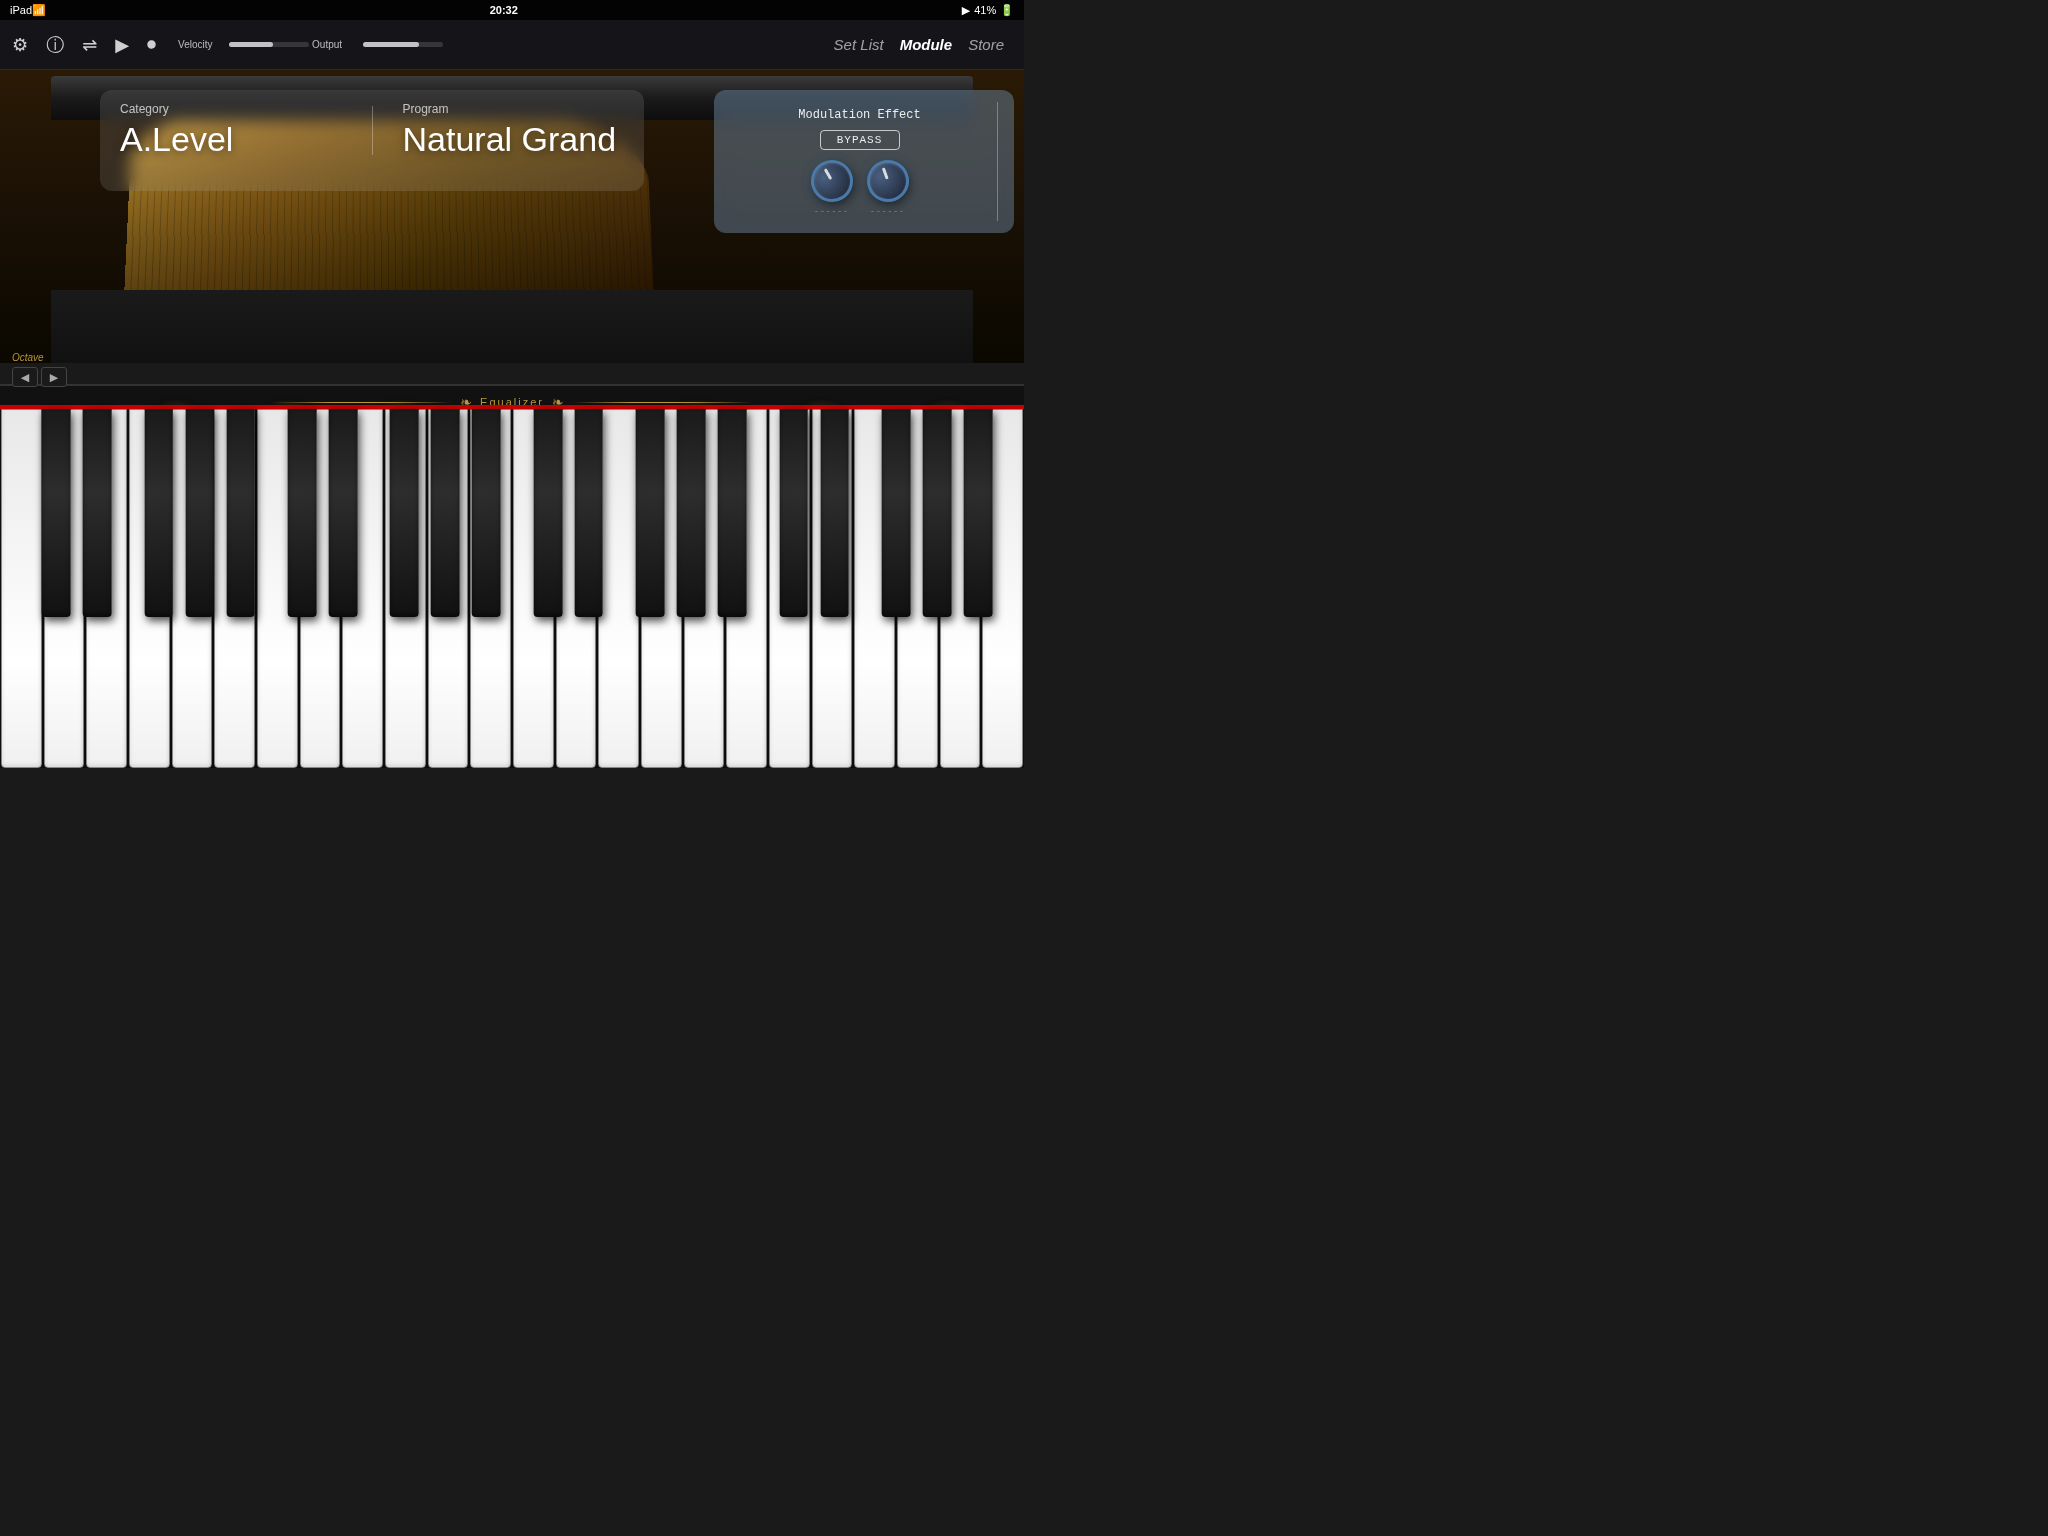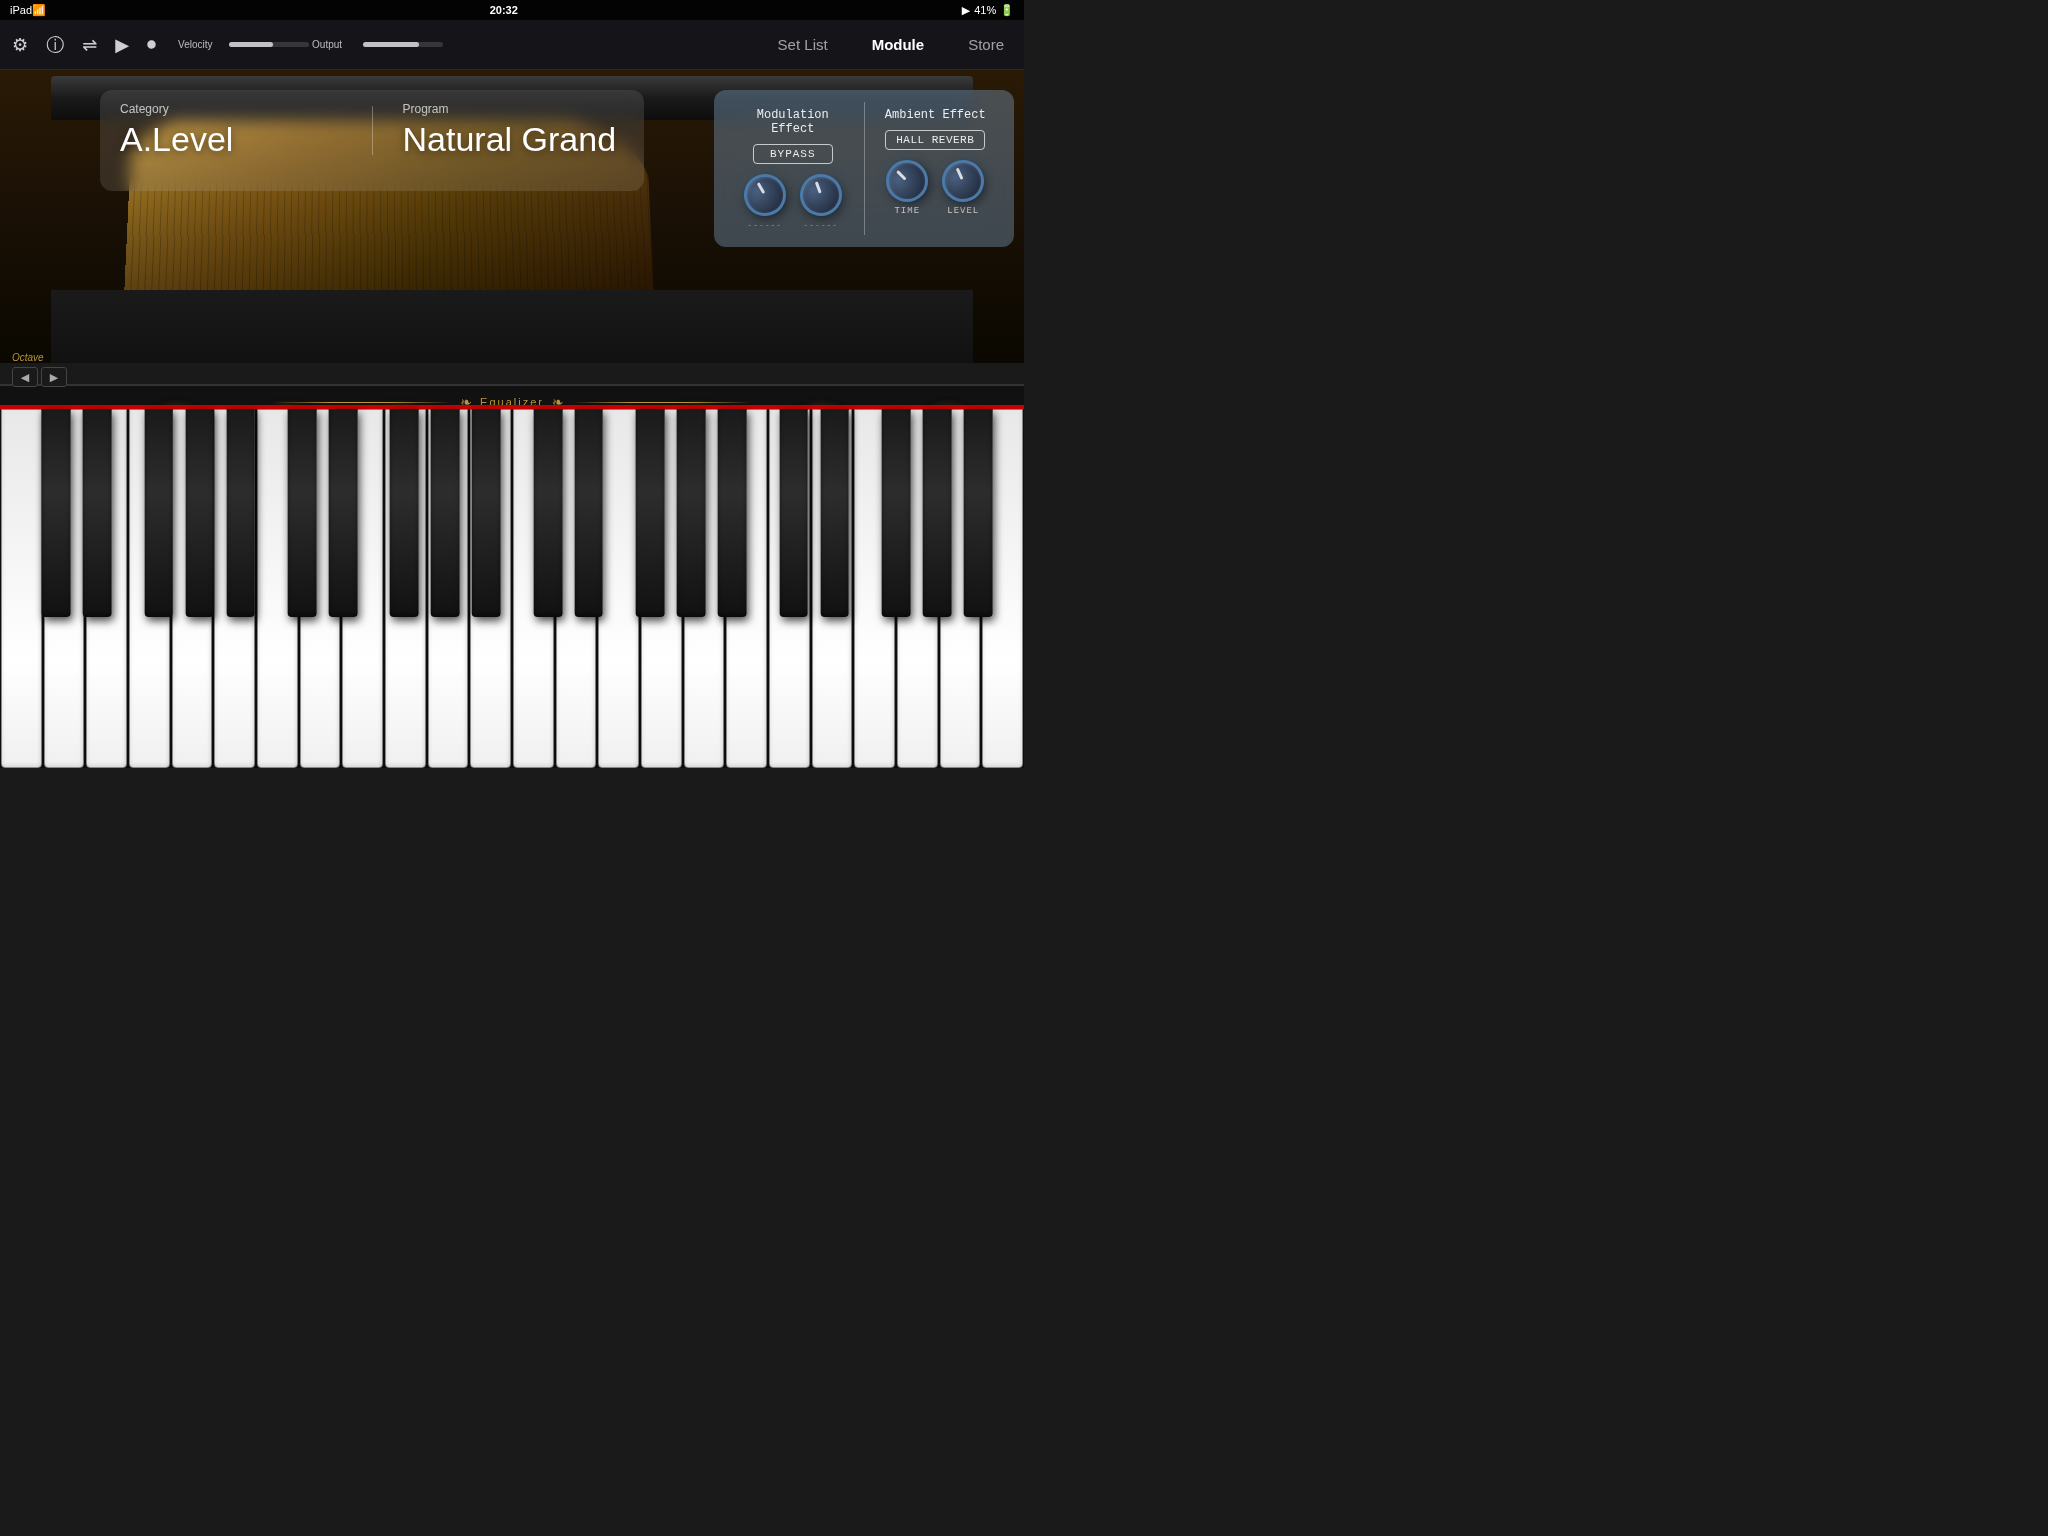--- a/index.html
+++ b/index.html
@@ -71,21 +71,21 @@
       height: 100%;
       border-radius: 3px;
     }
     .velocity-fill { width: 55%; background: rgba(255,255,255,0.7); }
     .output-fill { width: 70%; background: rgba(255,255,255,0.7); }
 
     #nav-right {
       margin-left: auto;
       display: flex;
       align-items: flex-end;
-      gap: 28px;
+      font-style: italic;
     }
     .nav-tab {
       font-size: 15px;
       color: rgba(255,255,255,0.6);
       cursor: pointer;
       padding: 4px 8px;
     }
     .nav-tab.active {
       color: white;
       font-weight: 600;
@@ -552,34 +552,20 @@
           </div>
           <div class="effect-knob-group">
             <div class="effect-knob" style="transform:rotate(-20deg)"></div>
             <div class="mod-knob-dots">------</div>
           </div>
         </div>
       </div>
 
       <div class="effect-divider"></div>
 
-      <div class="effect-section">
-        <div class="effect-title">Ambient Effect</div>
-        <div class="hall-reverb-btn">HALL REVERB</div>
-        <div class="effect-knobs">
-          <div class="effect-knob-group">
-            <div class="effect-knob" style="transform:rotate(-45deg)"></div>
-            <div class="effect-knob-label">TIME</div>
-          </div>
-          <div class="effect-knob-group">
-            <div class="effect-knob" style="transform:rotate(-25deg)"></div>
-            <div class="effect-knob-label">LEVEL</div>
-          </div>
-        </div>
-      </div>
     </div>
   </div>
 
   <div id="control-panel">
 
     <div class="eq-label-area">
       <div class="eq-line"></div>
       <span class="eq-ornament">❧</span>
       <span class="eq-text">Equalizer</span>
       <span class="eq-ornament">❧</span>

